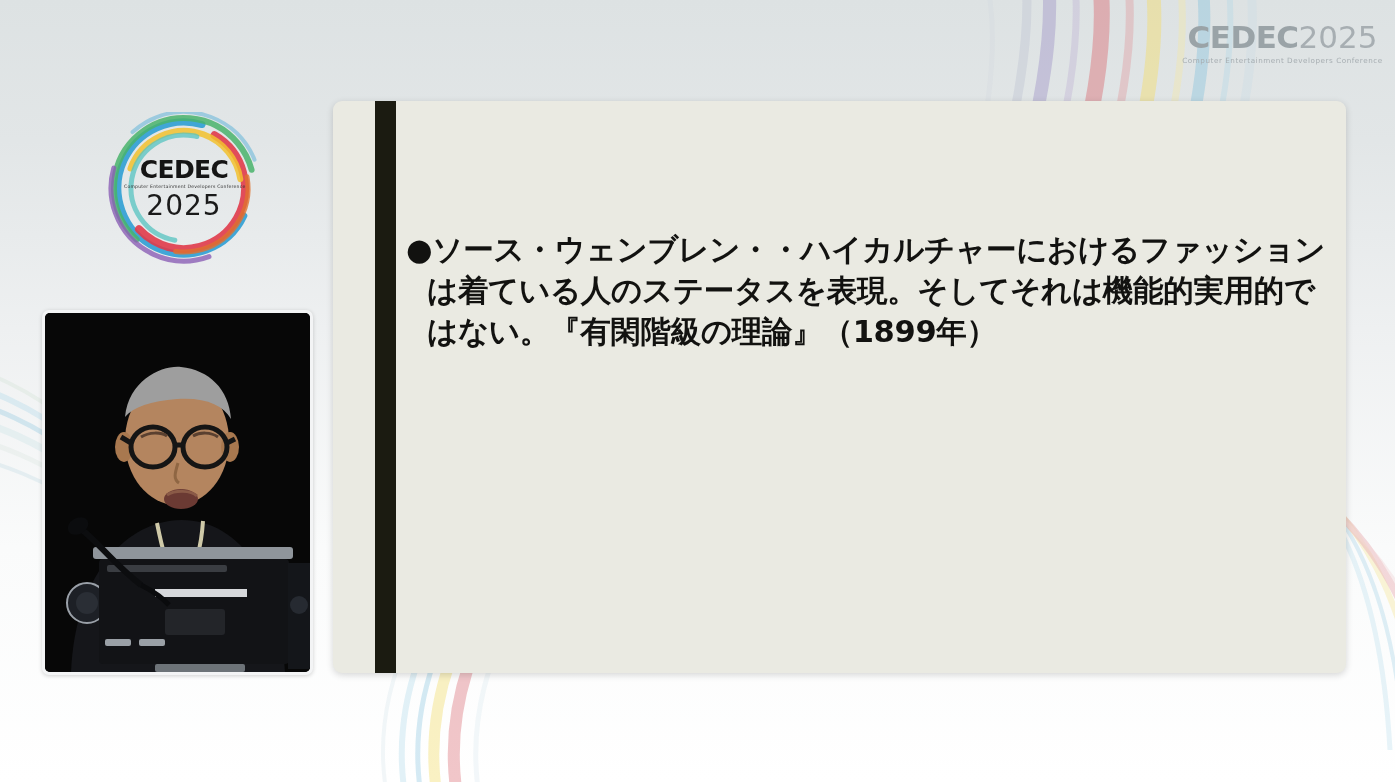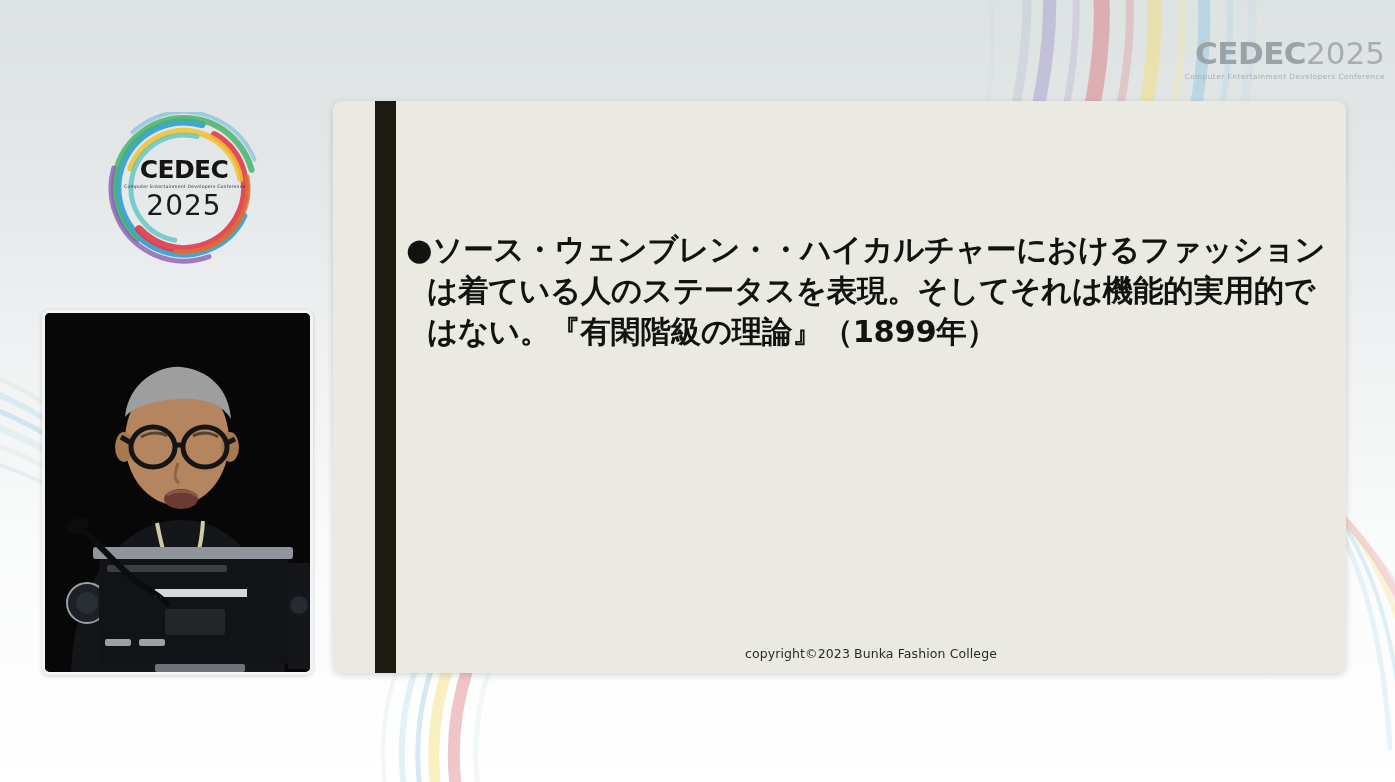--- a/index.html
+++ b/index.html
@@ -21,22 +21,22 @@
                opacity: .55; }
   .swirl-left { position: absolute; top: 330px; left: -120px; width: 330px; height: 260px;
                opacity: .5; }
   .swirl-right { position: absolute; top: 420px; left: 1270px; width: 200px; height: 330px;
                opacity: .45; }
   .swirl-bottom { position: absolute; top: 560px; left: 230px; width: 330px; height: 260px;
                opacity: .55; }
 
   
   #wm-logo {
-    position: absolute; left: 1180px; top: 38px;
-    width: 205px; text-align: right; user-select: none;
+    position: absolute; left: 1180px; top: 22px;
+    width: 205px; text-align: center; user-select: none;
   }
   #wm-logo .wm-main {
     font-size: 31px; font-weight: bold; letter-spacing: -.5px;
     color: #9aa3a7; line-height: 1;
     font-family: "DejaVu Sans", sans-serif;
   }
   #wm-logo .wm-main .thin { font-weight: 400; color: #a7aeb2; letter-spacing: 0px; }
   #wm-logo .wm-sub {
     font-size: 7.2px; color: #a6adb1; letter-spacing: .55px;
     margin-top: 3px; white-space: nowrap;
@@ -253,17 +253,16 @@
     </div>
   </div>
 
   <div id="slide">
     <div class="stripe"></div>
     <div class="content">
 
       <div class="bullet-block" id="bullet-1"><span>●</span><span>ソース・ウェンブレン・・ハイカルチャーにおけるファッションは着ている人のステータスを表現。そしてそれは機能的実用的ではない。『有閑階級の理論』（1899年）</span></div>
 
 
-      <div id="copyright">copyright©2023 Bunka Fashion College</div>
     </div>
   </div>
 
 </div>
 
 </body></html>

